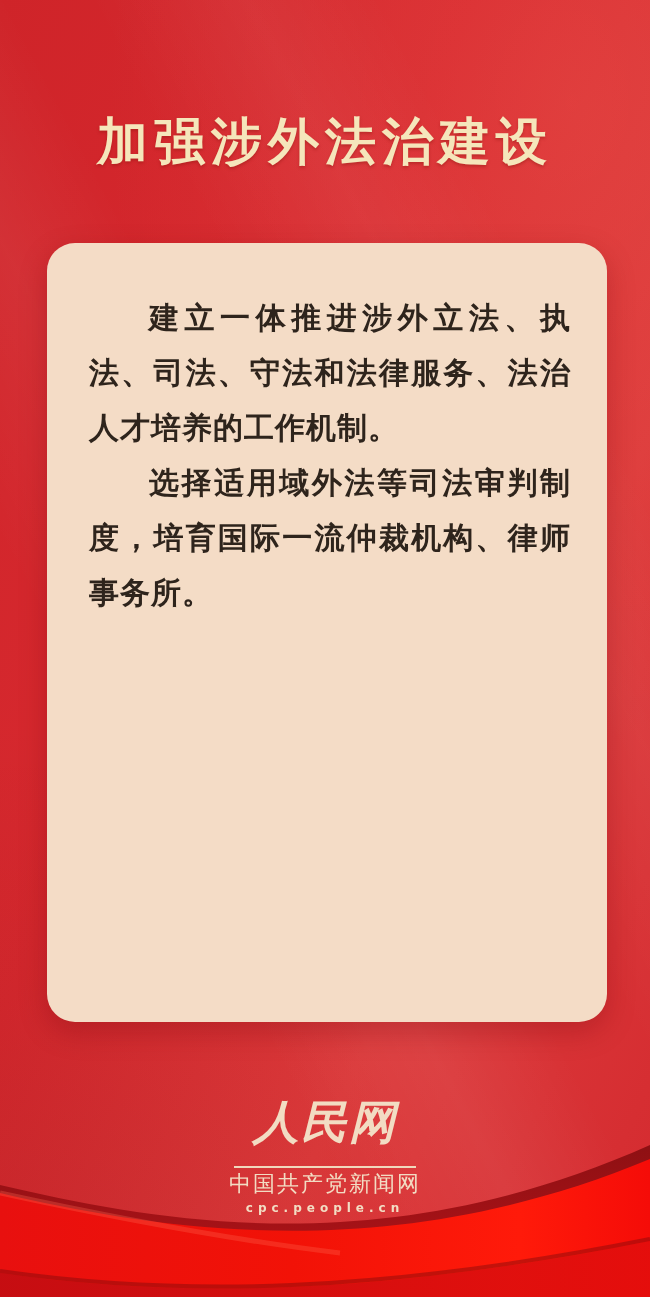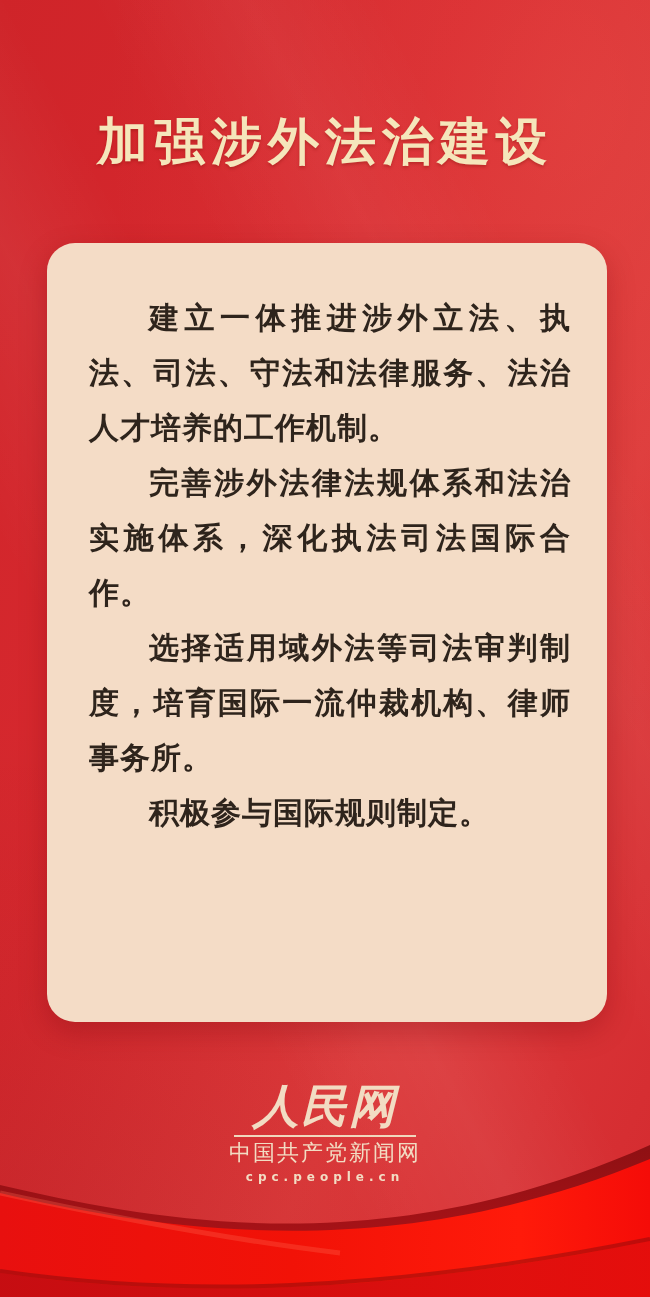--- a/index.html
+++ b/index.html
@@ -44,21 +44,21 @@
     font-size:30px;line-height:55px;font-weight:bold;
     color:#2e241c;
     text-align:justify;text-justify:inter-ideograph;
     text-indent:2em;letter-spacing:1px;
   }
   .footer-logo{
     position:absolute;left:0;top:1078px;width:100%;
     text-align:center;color:#f2dcc3;
   }
   .logo-script{
-    display:block;margin:0 auto;
+    display:block;margin:16px auto;
     font-size:46px;line-height:56px;font-weight:bold;
     font-style:italic;letter-spacing:2px;
     color:#f2dcc3;
     font-family:"DejaVu Serif","Liberation Serif",serif;
   }
   .logo-divider{
     width:182px;height:2px;margin:1px auto 3px auto;
     background:#f0d8bd;border:none;
   }
   .logo-sitename{
@@ -80,23 +80,21 @@
 </style>
 </head>
 <body>
 
 <div class="poster">
 
   <h1 class="poster-title">加强涉外法治建设</h1>
 
   <div class="content-card">
     <p>建立一体推进涉外立法、执法、司法、守法和法律服务、法治人才培养的工作机制。</p>
-    <p>完善涉外法律法规体系和法治实施体系，深化执法司法国际合作。</p>
     <p>选择适用域外法等司法审判制度，培育国际一流仲裁机构、律师事务所。</p>
-    <p>积极参与国际规则制定。</p>
   </div>
 
   <div class="footer-logo">
     <span class="logo-script">人民网</span>
     <div class="logo-divider"></div>
     <span class="logo-sitename">中国共产党新闻网</span>
     <span class="logo-url">cpc.people.cn</span>
   </div>
 
   <svg class="bottom-wave" viewBox="0 0 650 160" preserveAspectRatio="none">

